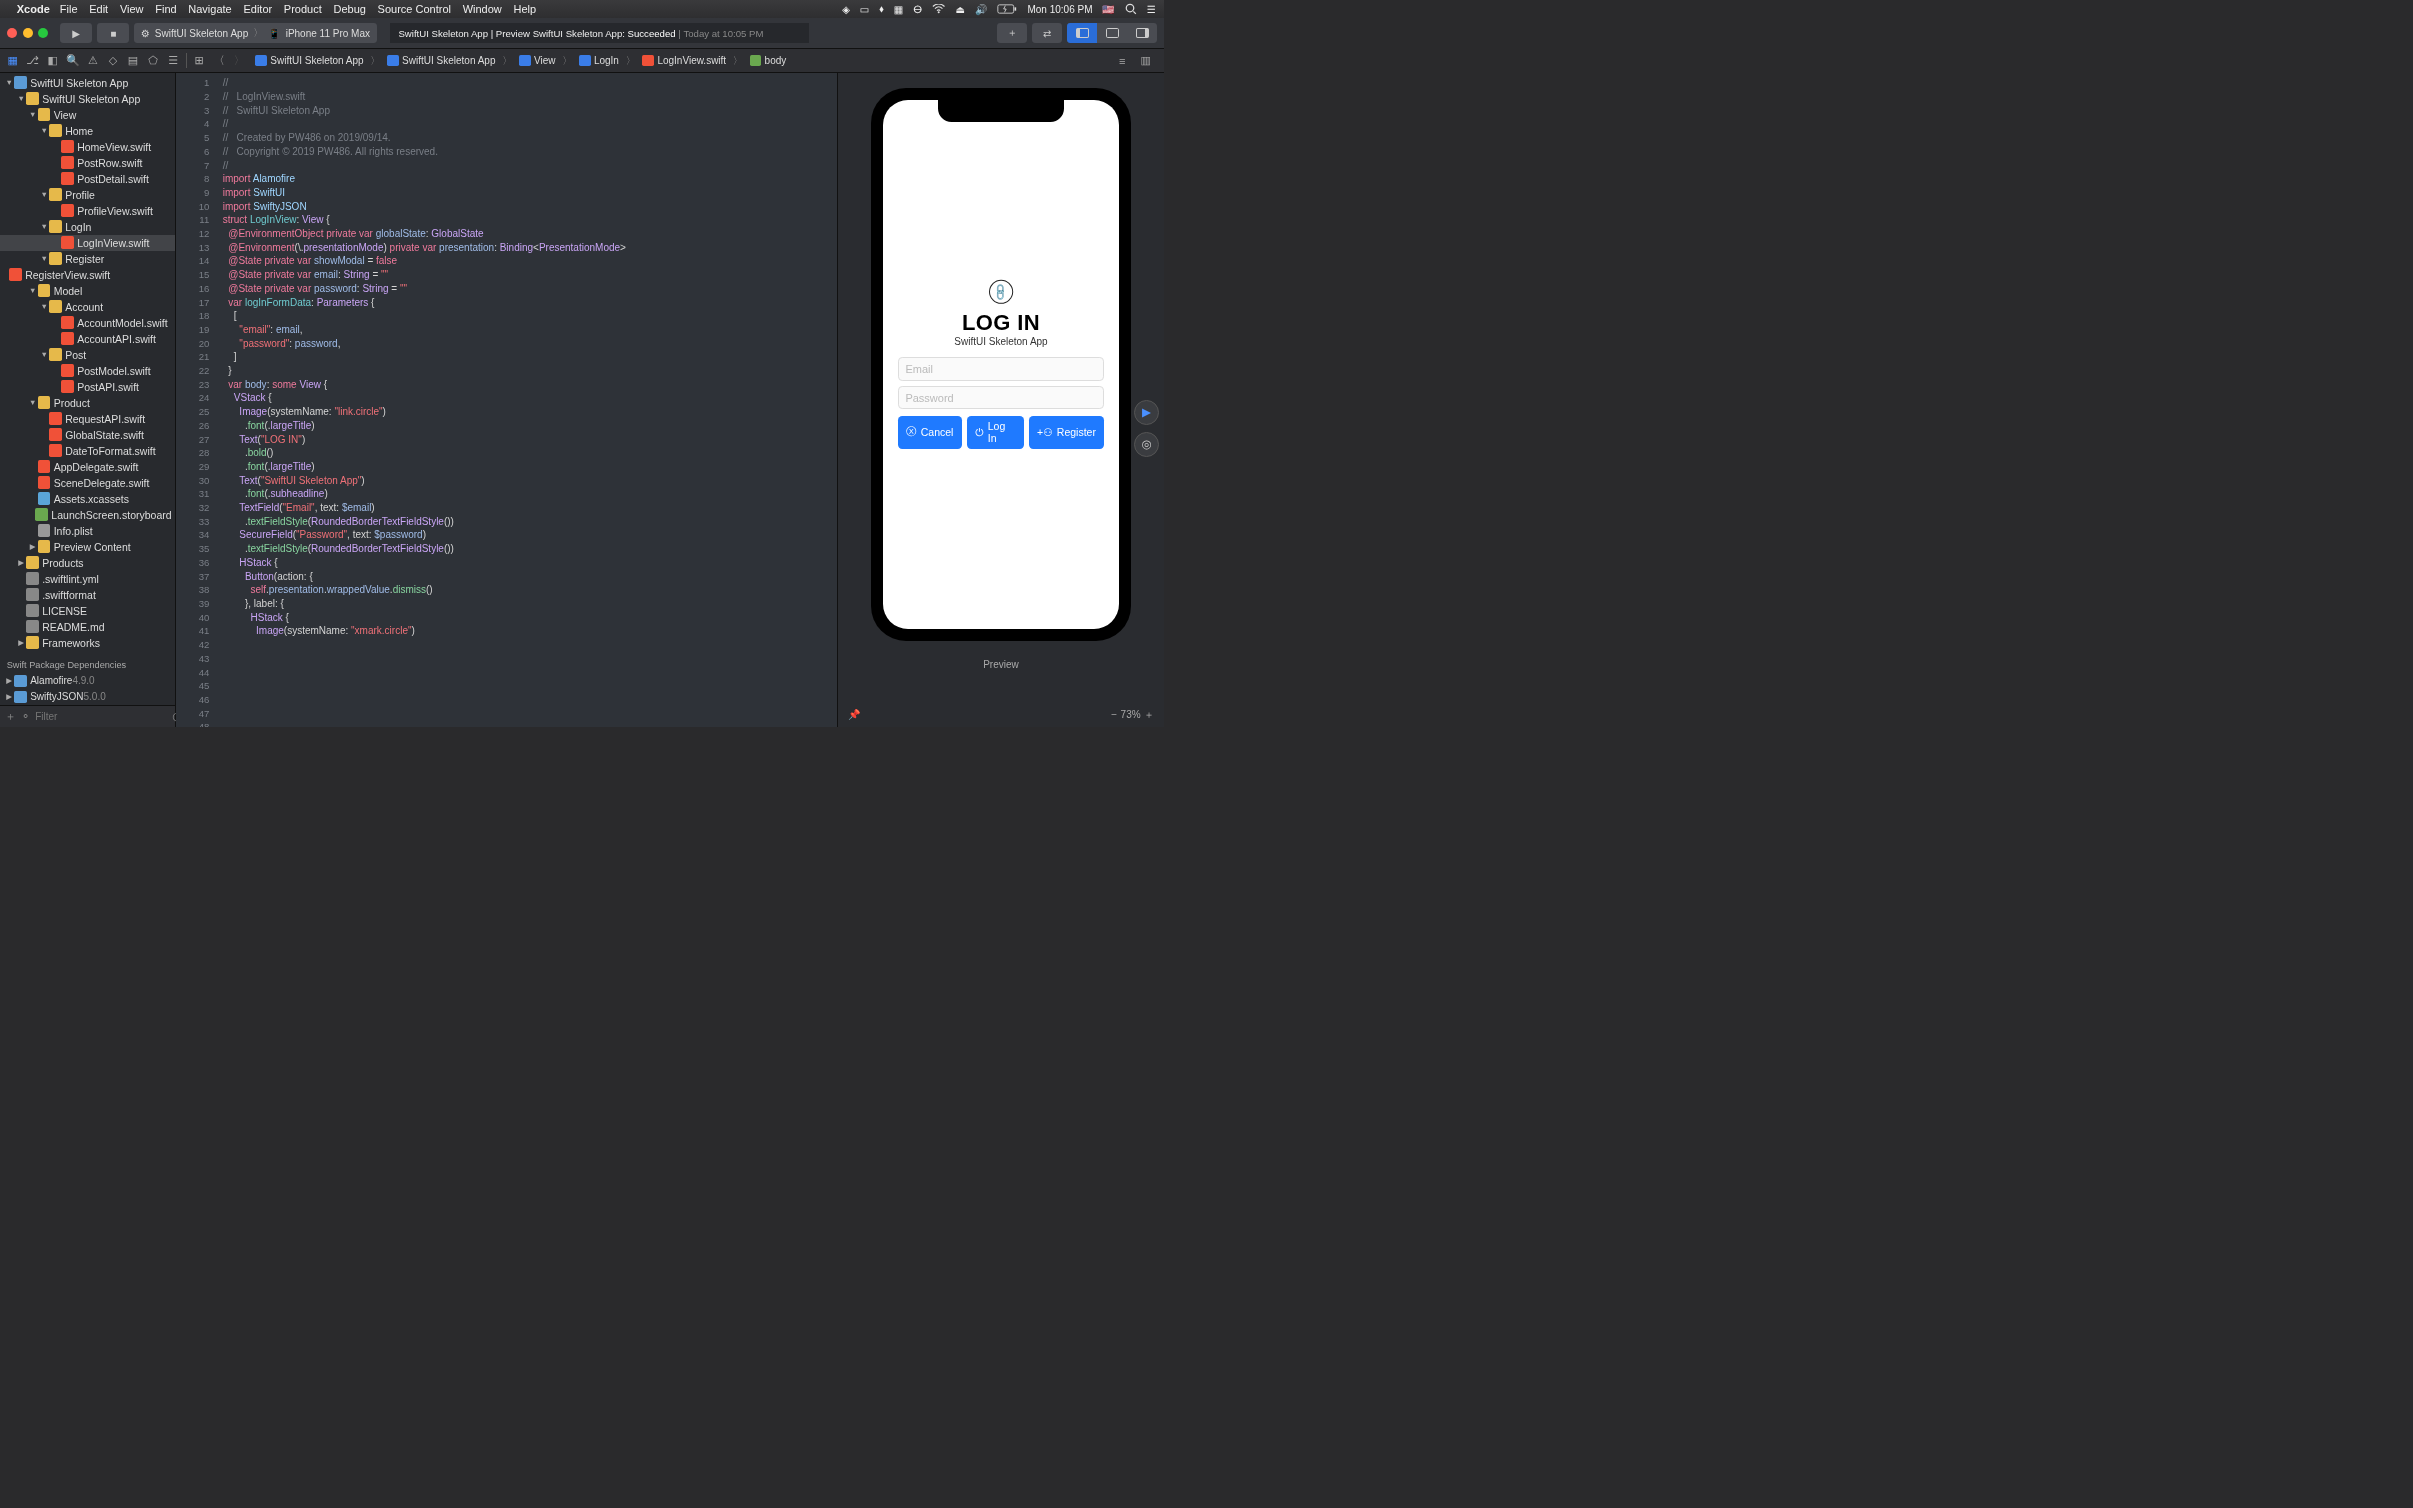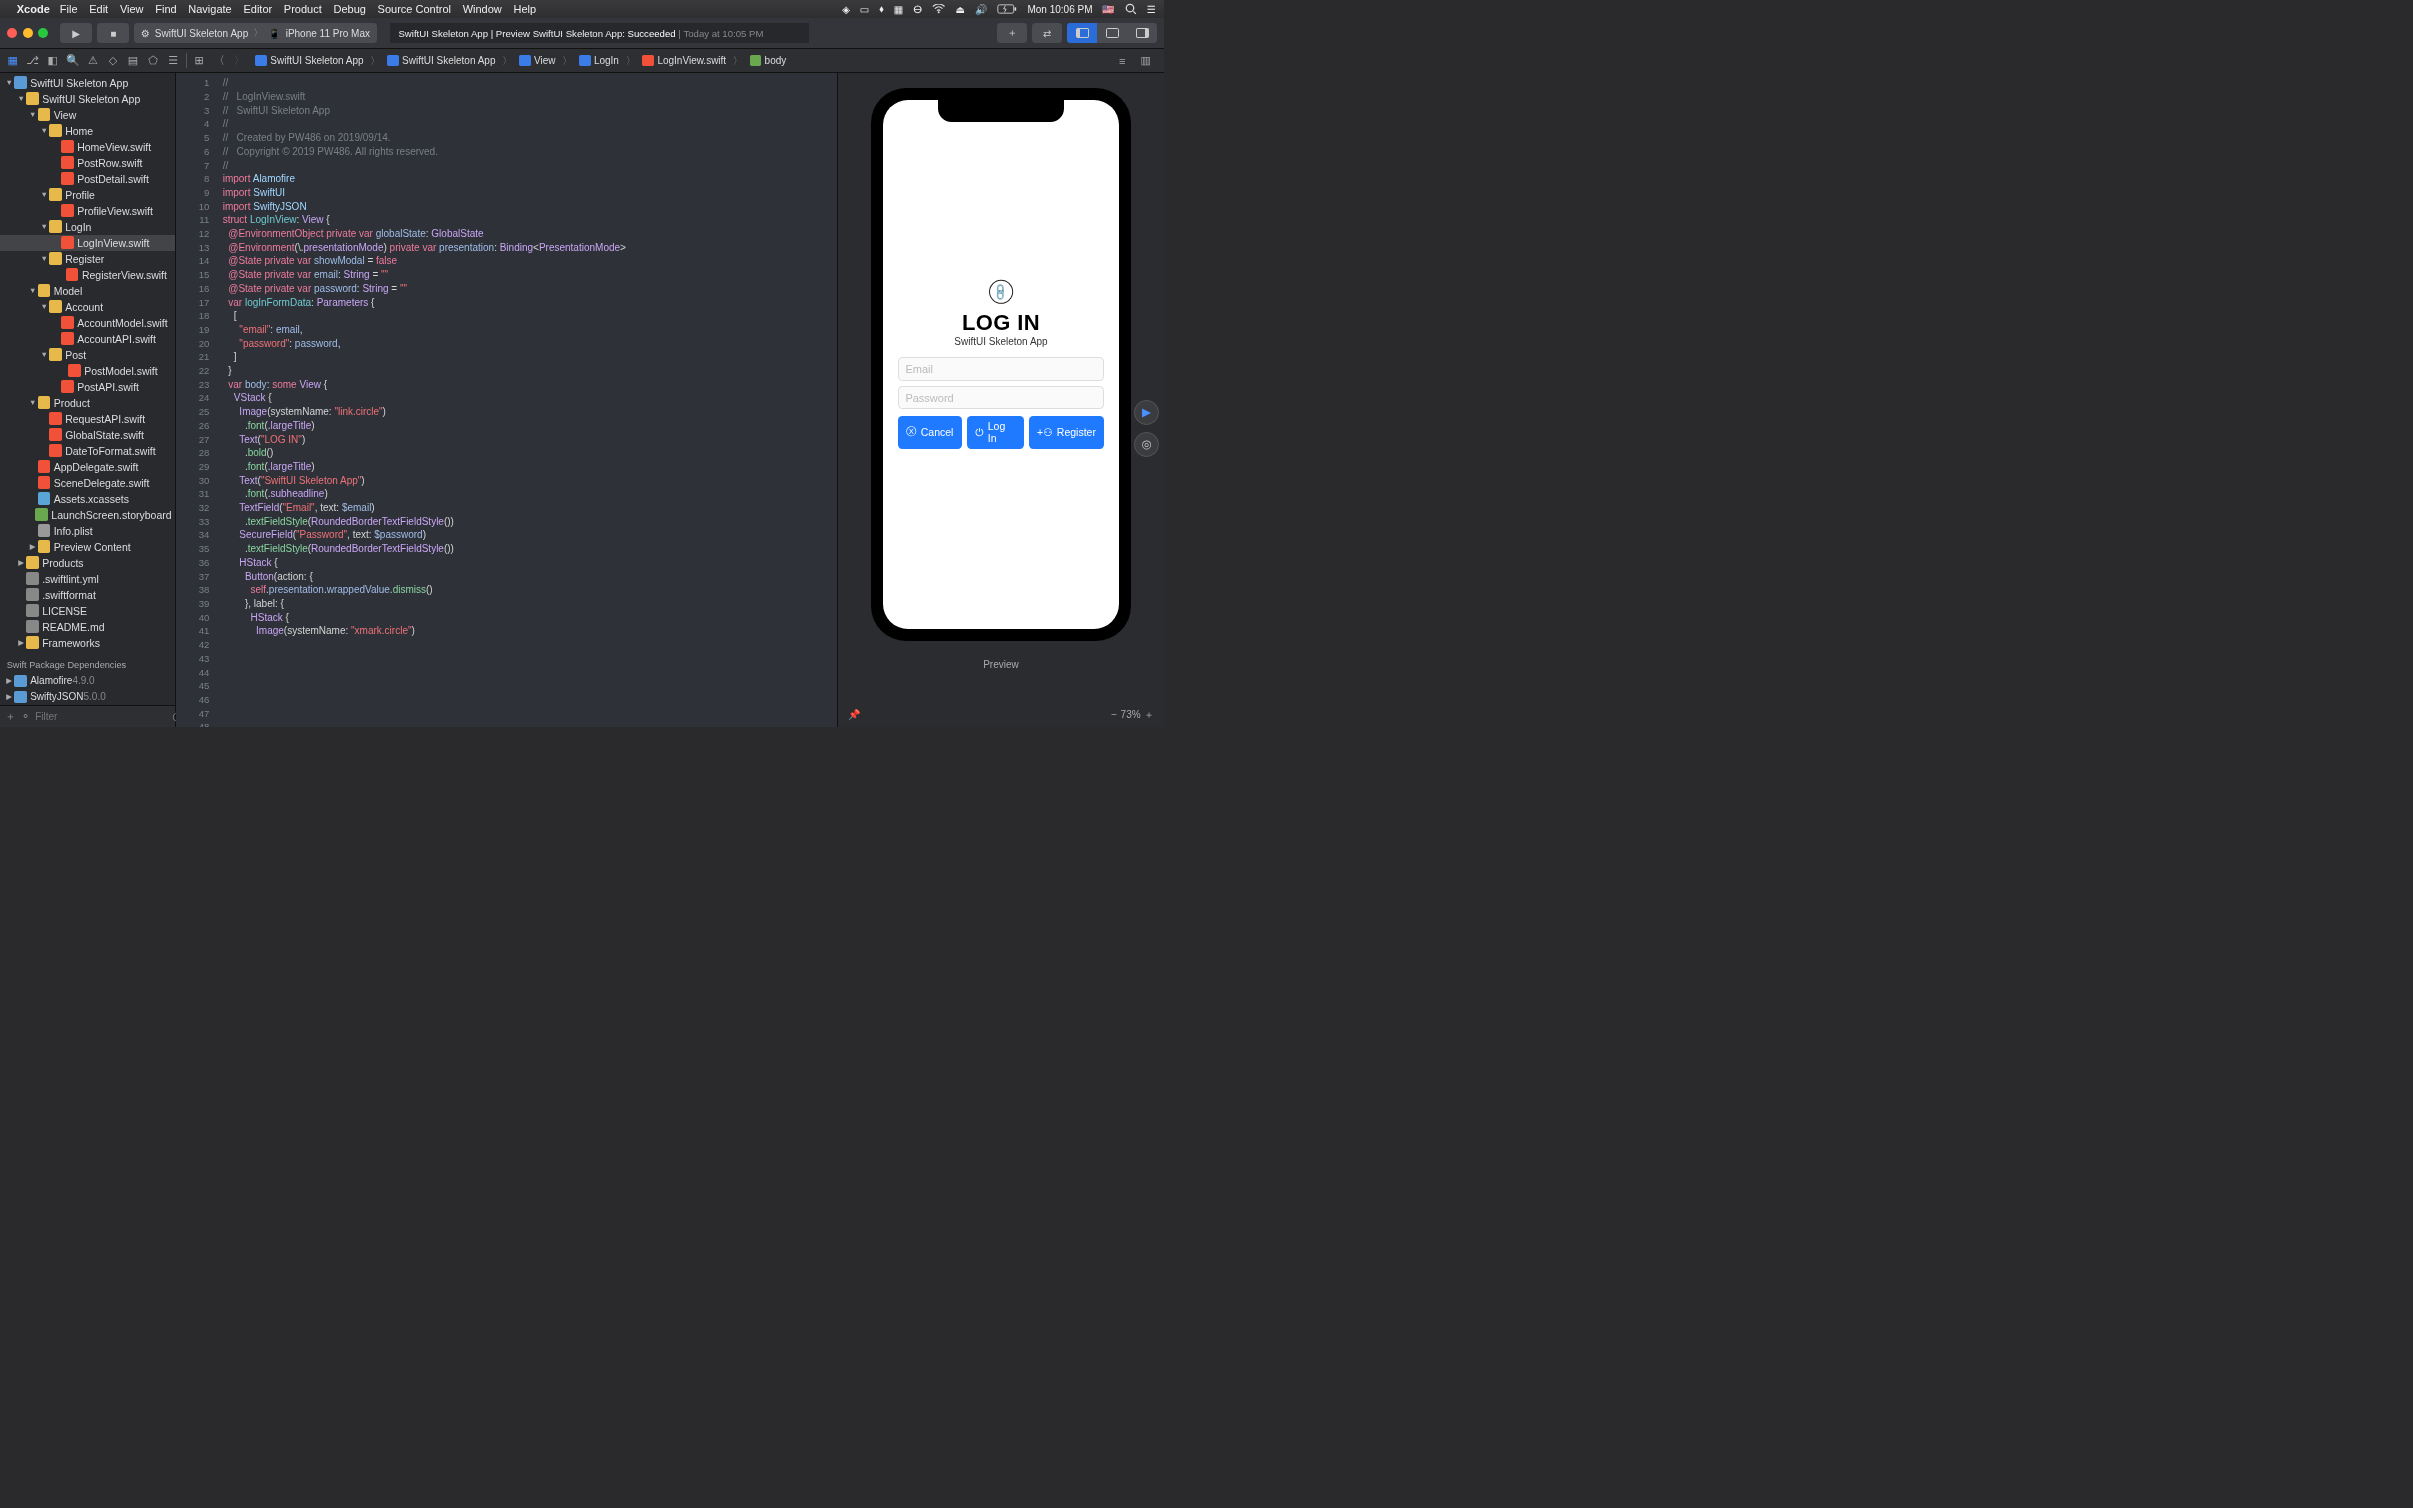--- a/index.html
+++ b/index.html
@@ -271,21 +271,21 @@
         <div class="node selected" style="padding-left: 52px;">
           <span class="disclosure"></span>
           <span class="nicon swift"></span>
           <span>LogInView.swift</span>
         </div>
         <div class="node" style="padding-left: 40px;">
           <span class="disclosure">▼</span>
           <span class="nicon folder yellow"></span>
           <span>Register</span>
         </div>
-        <div class="node" style="padding-left: 52px; justify-content: center;">
+        <div class="node" style="">
           <span class="disclosure"></span>
           <span class="nicon swift"></span>
           <span>RegisterView.swift</span>
         </div>
         <div class="node" style="padding-left: 28.5px;">
           <span class="disclosure">▼</span>
           <span class="nicon folder yellow"></span>
           <span>Model</span>
         </div>
         <div class="node" style="padding-left: 40px;">
@@ -301,21 +301,21 @@
         <div class="node" style="padding-left: 52px;">
           <span class="disclosure"></span>
           <span class="nicon swift"></span>
           <span>AccountAPI.swift</span>
         </div>
         <div class="node" style="padding-left: 40px;">
           <span class="disclosure">▼</span>
           <span class="nicon folder yellow"></span>
           <span>Post</span>
         </div>
-        <div class="node" style="padding-left: 52px; margin-left: 7px;">
+        <div class="node" style="padding-left: 52px;">
           <span class="disclosure"></span>
           <span class="nicon swift"></span>
           <span>PostModel.swift</span>
         </div>
         <div class="node" style="padding-left: 52px;">
           <span class="disclosure"></span>
           <span class="nicon swift"></span>
           <span>PostAPI.swift</span>
         </div>
         <div class="node" style="padding-left: 28.5px;">

